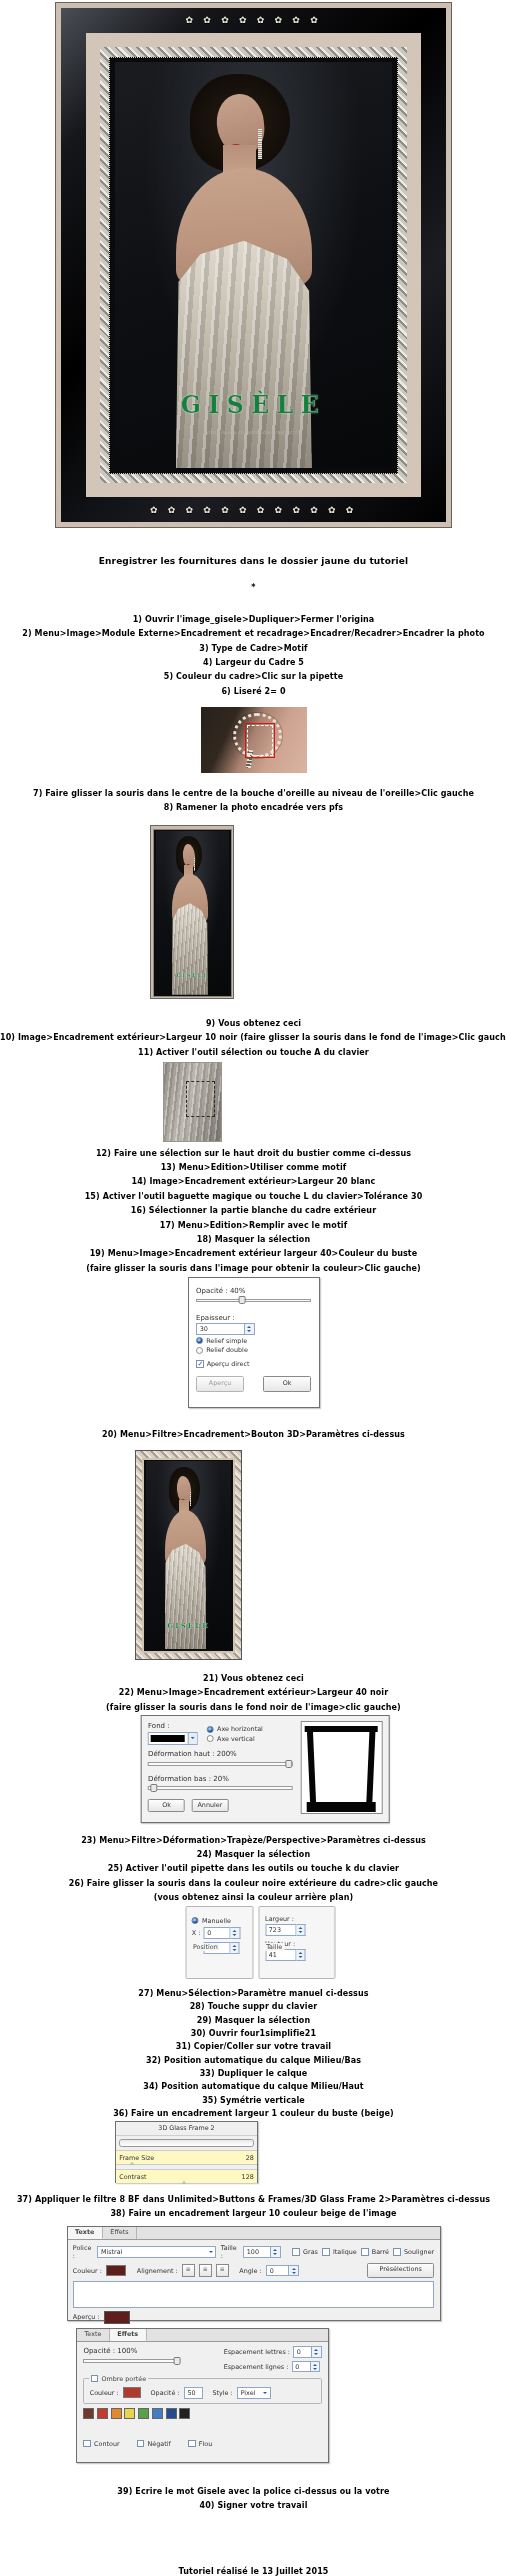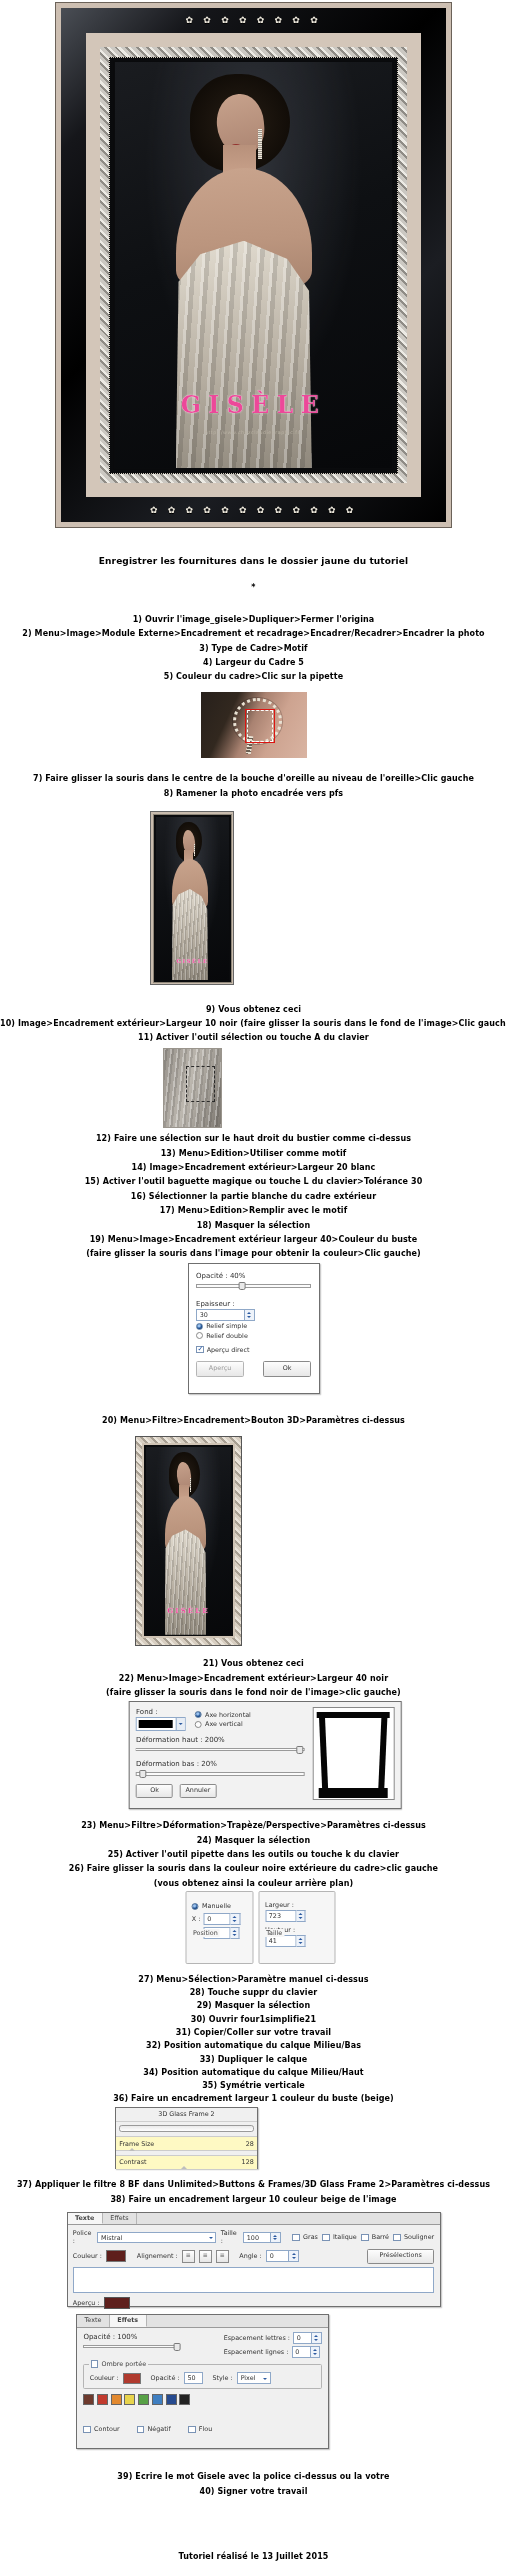--- a/index.html
+++ b/index.html
@@ -46,21 +46,21 @@
   .art .neck{position:absolute;left:39%;top:20.5%;width:12%;height:8%;
        background:linear-gradient(#b8917b,#c9a28b);}
   .art .torso{position:absolute;left:22%;top:26%;width:49%;height:30%;
        background:linear-gradient(175deg,#c9a48d 0%,#bb957e 60%,#a8846f 100%);
        border-radius:50% 50% 20% 20% / 70% 70% 15% 15%;}
   .art .dress{position:absolute;left:22%;top:44%;width:49%;height:56%;
        background:repeating-linear-gradient(94deg,rgba(255,255,255,.28) 0 2%,rgba(0,0,0,.12) 2% 5%,transparent 5% 9%),
                   linear-gradient(170deg,#e3ddd1 0%,#b7afa2 55%,#8f887c 100%);
        clip-path:polygon(2% 18%,18% 6%,50% 0%,82% 8%,98% 22%,100% 100%,0% 100%);}
   .gisele{position:absolute;left:0;width:100%;bottom:13%;text-align:center;
-       font-family:"DejaVu Serif",serif;font-weight:700;color:#ec4899;
+       font-family:"DejaVu Serif",serif;font-weight:700;color:#15803d;
        text-shadow:0 0 0.5px #fff,0 0 2.1px rgba(255,255,255,.55);}
   .hero .gisele{font-size:23.5px;letter-spacing:7.5px;}
   .hero-url{position:absolute;left:0;width:100%;bottom:9%;text-align:center;
        font-size:4.8px;letter-spacing:0.5px;color:#b9b2a4;}
 
   
   .ear{width:106px;height:66px;margin:0 auto;position:relative;overflow:hidden;
        background:linear-gradient(115deg,#27201b 0%,#32281f 28%,#a98271 48%,#cda390 68%,#d9b4a2 100%);}
   .ear .ring{position:absolute;left:31%;top:9%;width:40%;height:60%;border:3.7px dotted #e9e2d4;
        border-radius:50%;box-shadow:0 0 0 1.1px rgba(0,0,0,.2);}
@@ -116,21 +116,21 @@
   .btn{display:inline-block;background:linear-gradient(#fdfdfd,#e7e7e7);border:0.5px solid #8a8a8a;
        border-radius:1.6px;text-align:center;color:#333;}
   .btn.disabled{color:#9a9a9a;border-color:#b5b5b5;}
 
   
   .dlg-b3d{width:132px;height:131px;margin:0 auto;background:#fff;padding:7.5px 7.5px 6.4px;}
   .dlg-b3d .btnrow{display:flex;justify-content:space-between;margin-top:7.5px;}
   .dlg-b3d .btn{width:46px;height:14px;line-height:13px;}
 
   
-  .dlg-tz{width:273px;height:108px;display:flex;padding:5.3px 6.4px;gap:7.5px;}
+  .dlg-tz{width:249px;height:108px;display:flex;padding:5.3px 6.4px;gap:7.5px;}
   .tz-left{flex:1;}
   .fondrow{display:flex;align-items:flex-start;gap:9.6px;}
   .combo{display:flex;border:0.5px solid #8fa8c8;background:#fff;height:11.7px;align-items:center;}
   .combo .swatch-black{width:34px;height:7.5px;background:#000;margin:0 2.1px;}
   .combo .drop{width:8px;height:100%;background:#e7edf5;border-left:0.5px solid #8fa8c8;
        display:flex;align-items:center;justify-content:center;}
   .tz-prev{width:80px;height:91px;background:#fff;border:0.5px solid #888;position:relative;overflow:hidden;}
   .tz-prev .t{position:absolute;left:4%;top:4%;width:92%;height:7%;background:#050505;}
   .tz-prev .l{position:absolute;left:9%;top:9%;width:8%;height:88%;background:#050505;transform:skewX(2.5deg);}
   .tz-prev .r{position:absolute;right:9%;top:9%;width:8%;height:88%;background:#050505;transform:skewX(-2.5deg);}
@@ -218,20 +218,21 @@
   <div class="steps" style="margin-top:13px">
     <div class="step-line">*</div>
   </div>
 
   <div class="steps" style="margin-top:17px">
       <div class="step-line">1) Ouvrir l'image_gisele&gt;Dupliquer&gt;Fermer l'origina</div>
       <div class="step-line">2) Menu&gt;Image&gt;Module Externe&gt;Encadrement et recadrage&gt;Encadrer/Recadrer&gt;Encadrer la photo</div>
       <div class="step-line">3) Type de Cadre&gt;Motif</div>
       <div class="step-line">4) Largeur du Cadre 5</div>
       <div class="step-line">5) Couleur du cadre&gt;Clic sur la pipette</div>
+      <div class="step-line">6) Liseré 2= 0</div>
     </div>
 
   <figure class="ear" style="margin:7.5px auto 0">
     <div class="ring"></div>
     <div class="tail"></div>
     <div class="redsel"></div>
   </figure>
 
   <div class="steps" style="margin-top:14px">
       <div class="step-line">7) Faire glisser la souris dans le centre de la bouche d'oreille au niveau de l'oreille&gt;Clic gauche</div>

